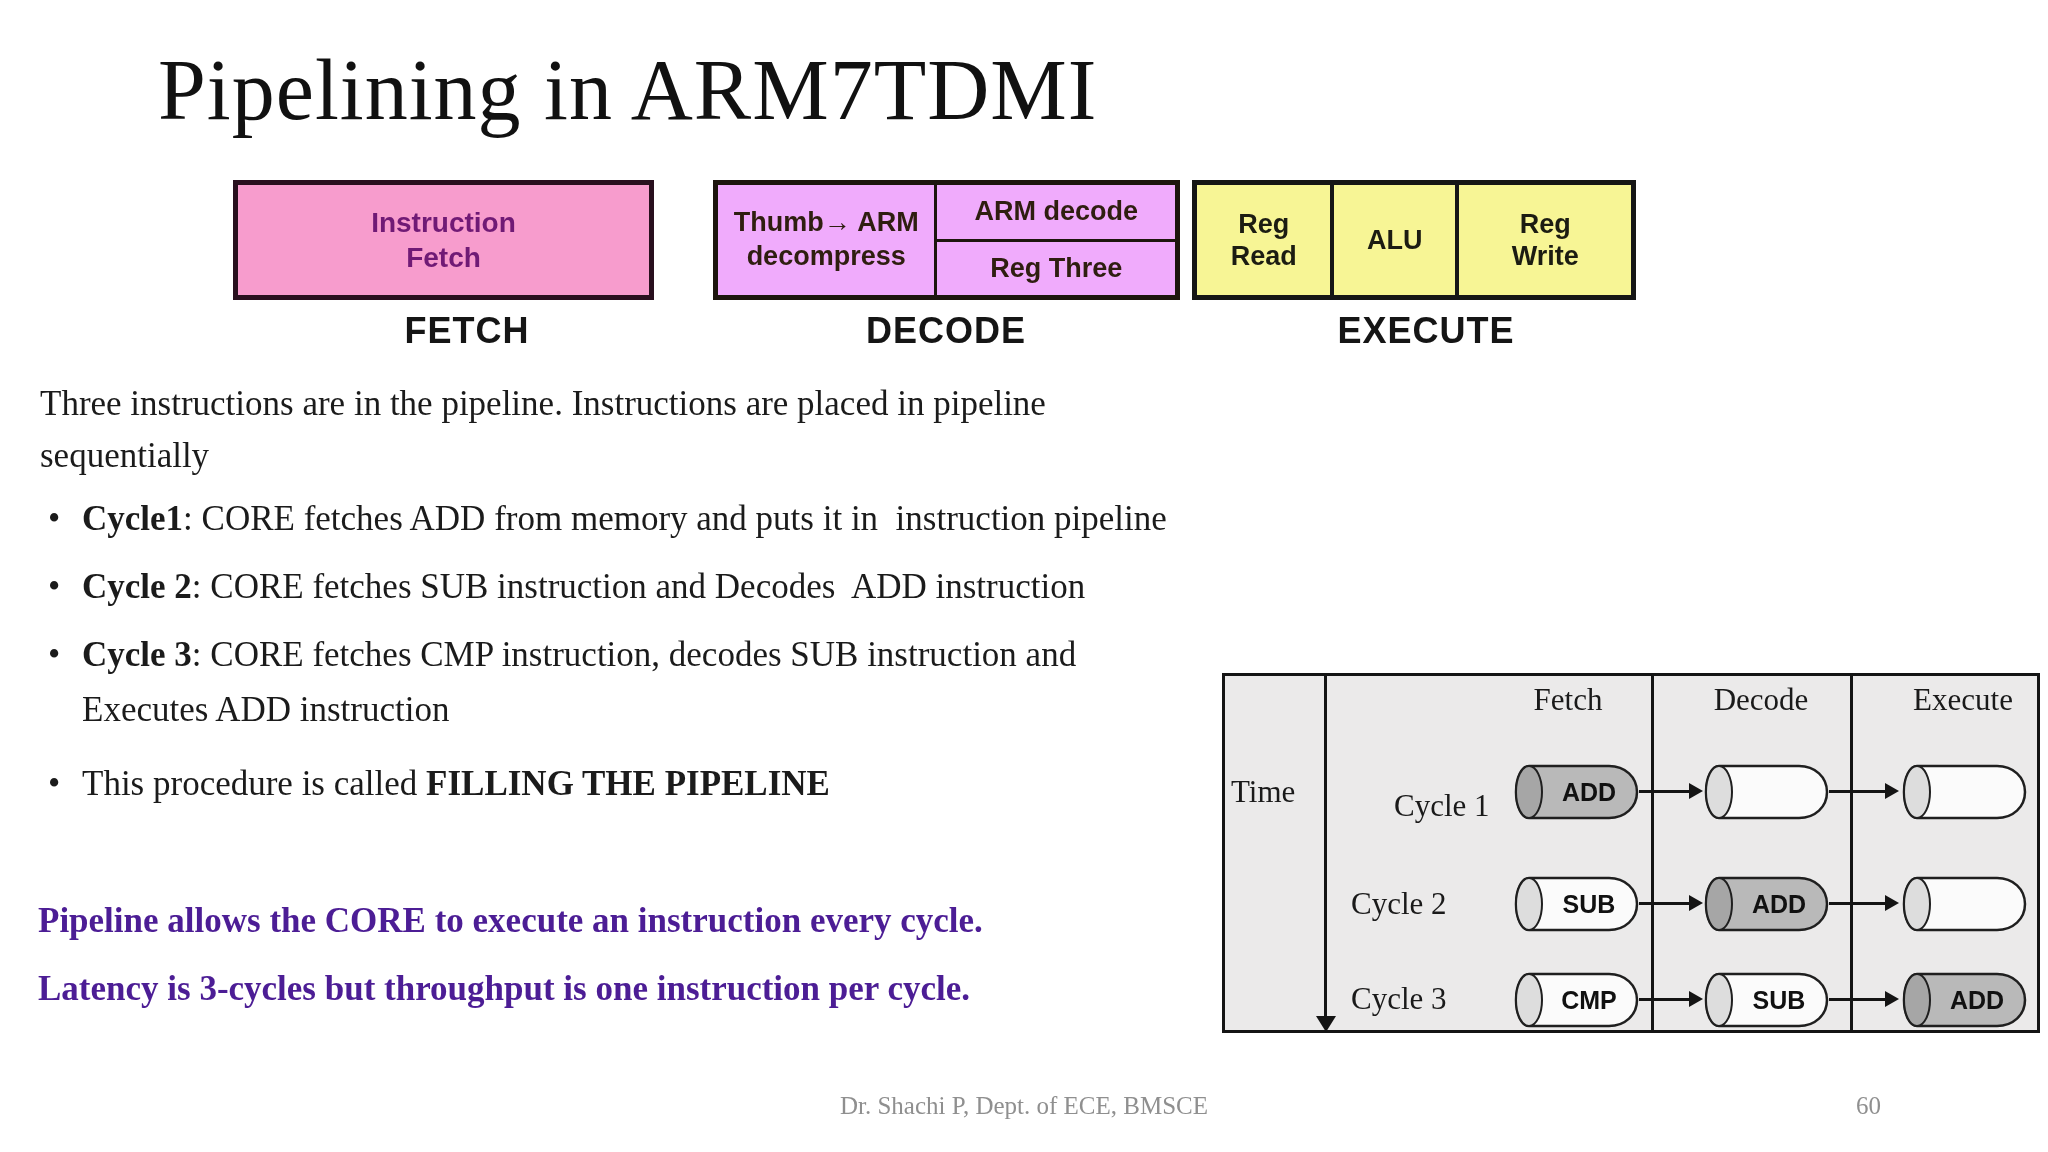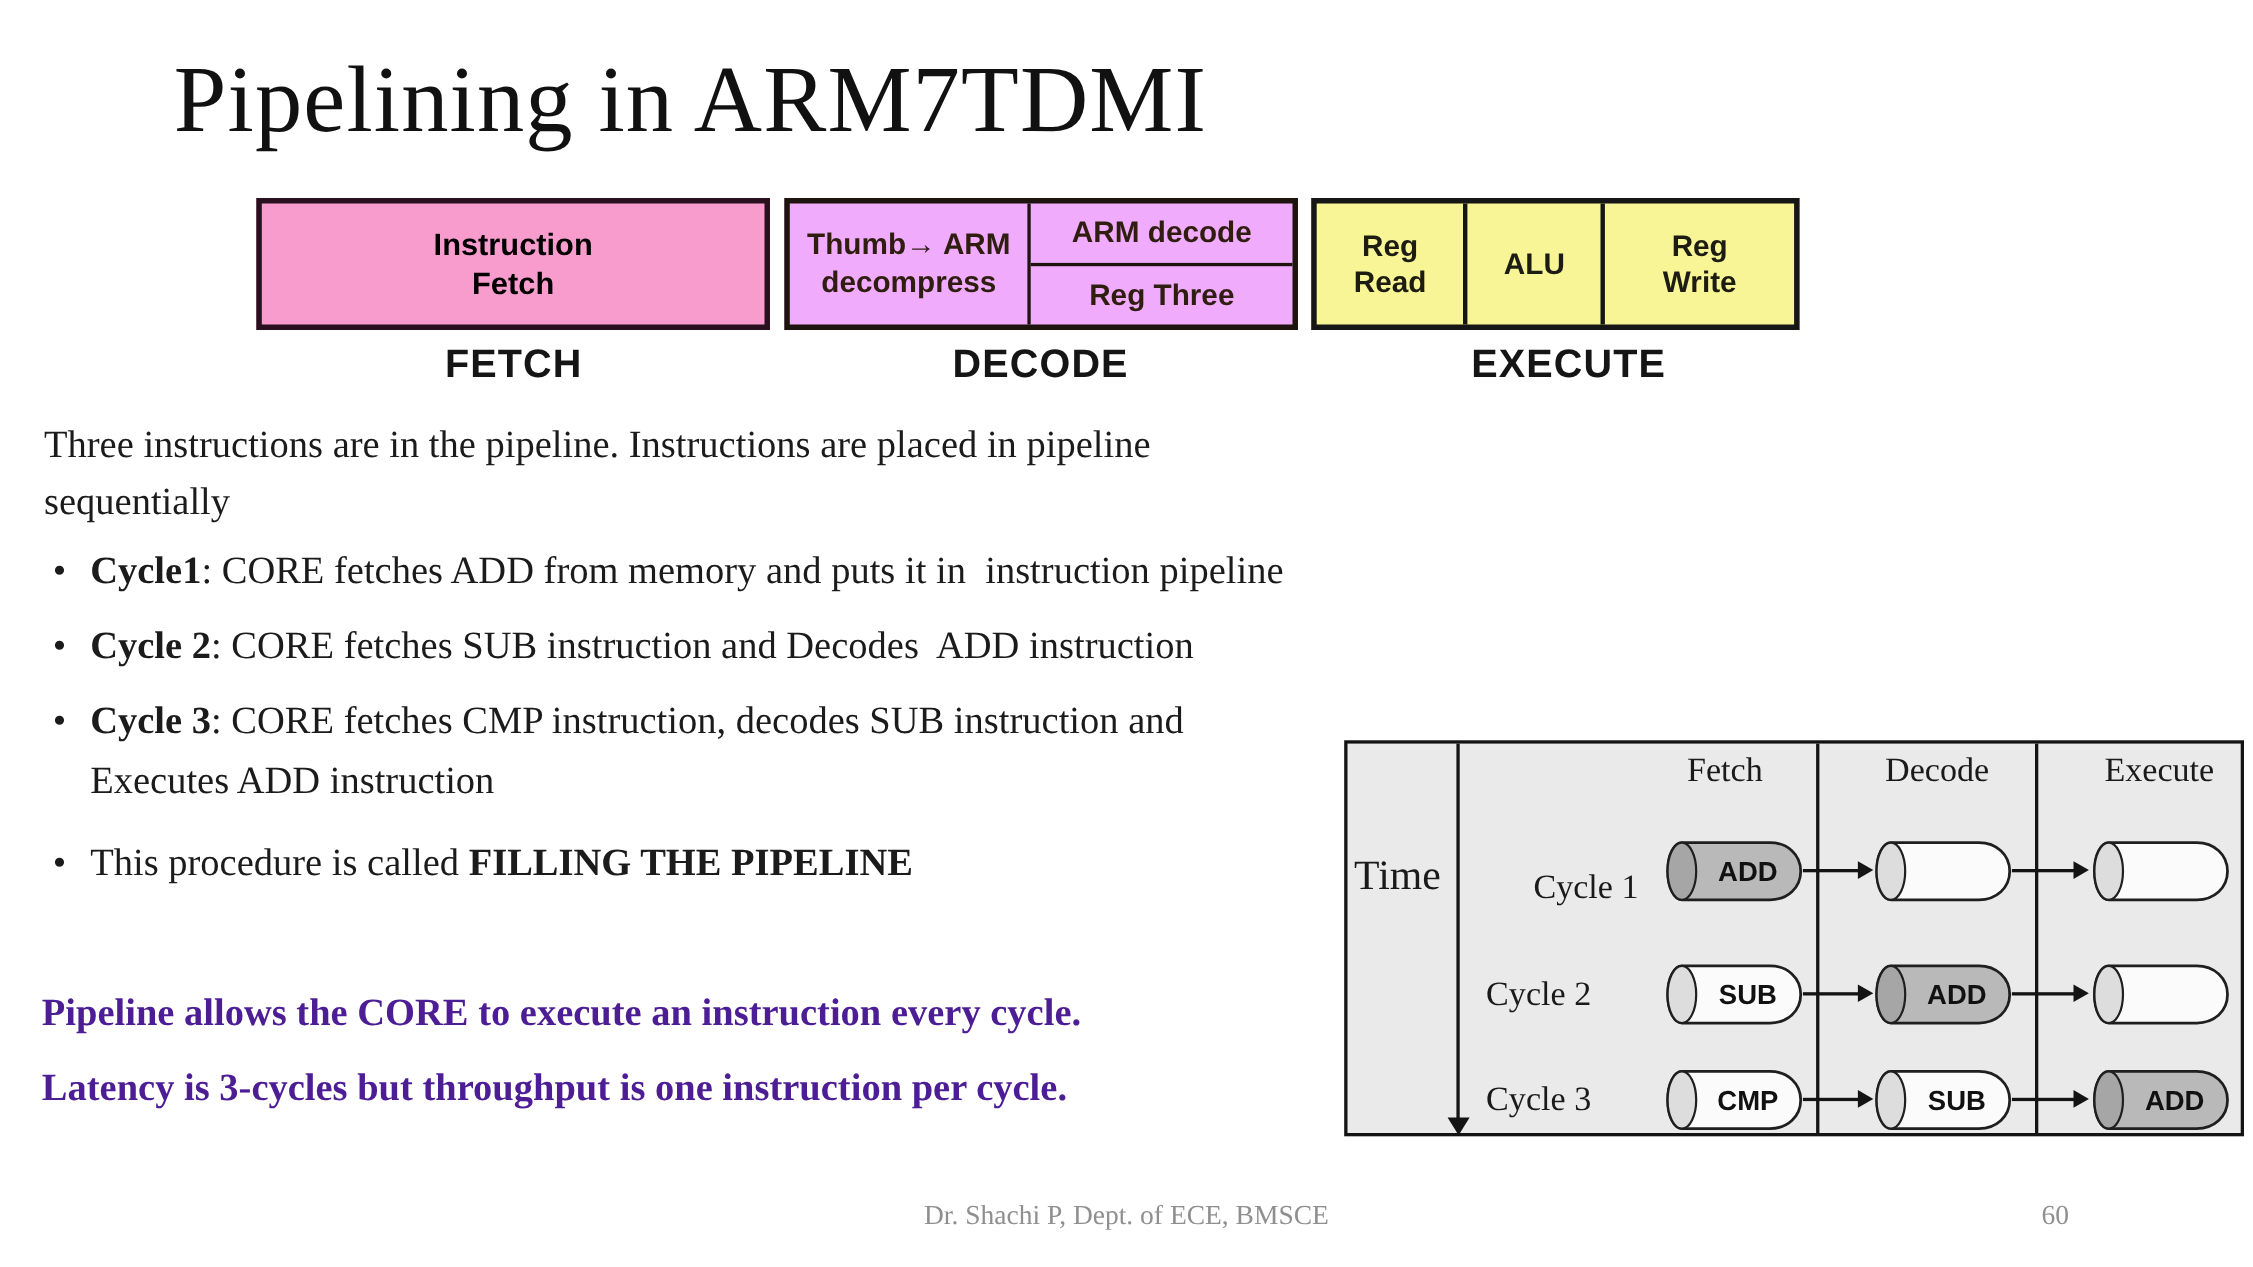--- a/index.html
+++ b/index.html
@@ -7,23 +7,23 @@
          font-family:"Liberation Serif", serif;color:#1b1b1b;}
   .pre{white-space:pre-line;}
 
   
   .title{position:absolute;left:158px;top:40px;font-size:86px;font-weight:400;
          letter-spacing:1px;color:#111;}
 
   
   .stagebox{position:absolute;top:180px;height:120px;box-sizing:border-box;
             font-family:"Liberation Sans", sans-serif;font-weight:bold;text-align:center;}
-  .fetchbox{left:233px;width:467px;background:#f79ccd;border:5px solid #29101e;
+  .fetchbox{left:233px;width:421px;background:#f79ccd;border:5px solid #29101e;
             display:flex;align-items:center;justify-content:center;
-            font-size:28px;line-height:1.25;color:#000000;}
+            font-size:28px;line-height:1.25;color:#701a75;}
   .decodebox{left:713px;width:467px;background:#f0abfc;border:5px solid #1d150d;
              display:flex;color:#2f1e10;}
   .d-left{flex:0 0 48%;display:flex;align-items:center;justify-content:center;
           font-size:27px;line-height:1.25;border-right:3px solid #1d150d;box-sizing:border-box;}
   .d-right{flex:1;display:flex;flex-direction:column;}
   .d-cell{flex:1;display:flex;align-items:center;justify-content:center;font-size:27px;}
   .d-cell.topc{border-bottom:3px solid #1d150d;}
   .execbox{left:1192px;width:444px;background:#f7f595;border:5px solid #161616;
            display:flex;color:#1c1c12;}
   .e-cell{display:flex;align-items:center;justify-content:center;
@@ -44,21 +44,21 @@
 
   
   .fig{position:absolute;left:1222px;top:673px;width:818px;height:360px;background:#ebeaea;
        border:3px solid #141414;box-sizing:border-box;}
   .fig .vsep{position:absolute;top:0;bottom:0;width:3px;background:#141414;}
   .fig .header{position:absolute;top:6px;font-size:31px;color:#1a1a1a;width:200px;text-align:center;}
   .timeline{position:absolute;left:99px;top:0;width:3px;height:342px;background:#141414;}
   .timearrow{position:absolute;left:91px;top:340px;width:0;height:0;
              border-left:10px solid transparent;border-right:10px solid transparent;
              border-top:16px solid #141414;}
-  .timelabel{position:absolute;left:6px;top:98px;font-size:38px;color:#1a1a1a;}
+  .timelabel{position:absolute;left:6px;top:98px;font-size:31px;color:#1a1a1a;}
   .cyclabel{position:absolute;font-size:31px;color:#1a1a1a;}
   .cyl{position:absolute;width:126px;height:56px;}
   .cyl-body{fill:#fbfbfb;stroke:#1f1f1f;stroke-width:2.5;}
   .cyl-cap{fill:#dddddd;stroke:#1f1f1f;stroke-width:2;}
   .cyl.hl .cyl-body{fill:#b9b9b9;}
   .cyl.hl .cyl-cap{fill:#a6a6a6;}
   .cyl-text{font-family:"Liberation Sans", sans-serif;font-weight:bold;font-size:25px;fill:#111;}
   .harrow{position:absolute;height:3px;background:#141414;}
   .harrow::after{content:"";position:absolute;right:-12px;top:-7px;width:0;height:0;
                  border-top:8.5px solid transparent;border-bottom:8.5px solid transparent;

